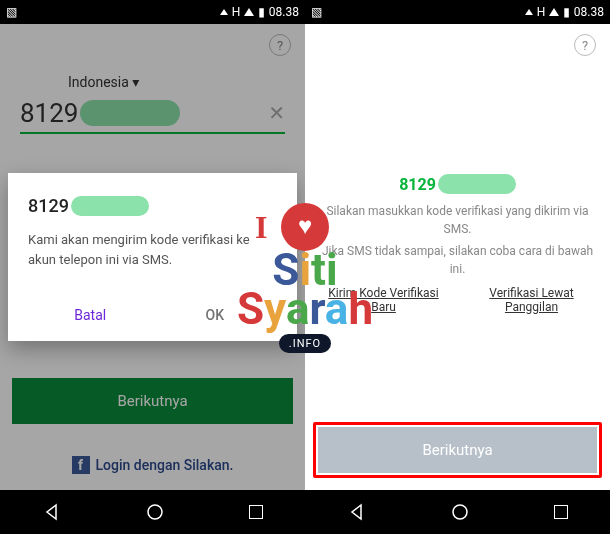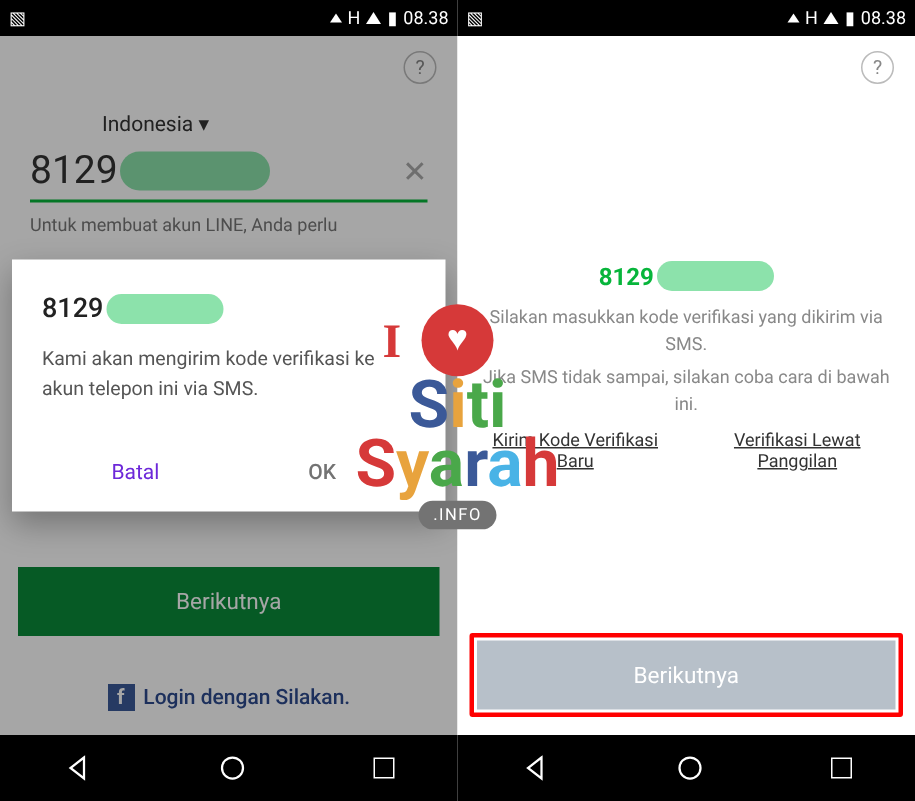--- a/index.html
+++ b/index.html
@@ -46,21 +46,21 @@
 .red-highlight .secondary-btn { position: static; }
 
 
 .watermark { position: absolute; left: 50%; top: 52%; transform: translate(-50%, -50%); text-align: center; width: 240px; pointer-events: none; }
 .wm-ilove { position: relative; height: 52px; margin-bottom: -4px; }
 .wm-heart { width: 48px; height: 48px; background: #d63939; border-radius: 50%; margin: 0 auto; position: relative; }
 .wm-heart::after { content: "♥"; color: #fff; font-size: 24px; position: absolute; left: 50%; top: 48%; transform: translate(-50%, -50%); }
 .wm-i { position: absolute; left: 70px; top: 6px; font-size: 32px; color: #d63939; font-weight: bold; font-family: Georgia, serif; }
 .wm-siti { font-family: Georgia, serif; font-size: 44px; font-weight: bold; line-height: 0.9; }
 .wm-syarah { font-family: Georgia, serif; font-size: 44px; font-weight: bold; line-height: 0.9; }
-.wm-info { background: #737373; color: #fff; font-size: 11px; padding: 3px 10px; border-radius: 10px; display: inline-block; margin-top: 4px; letter-spacing: 1px; }
+.wm-info { background: #0f172a; color: #fff; font-size: 11px; padding: 3px 10px; border-radius: 10px; display: inline-block; margin-top: 4px; letter-spacing: 1px; }
 .c1{color:#3b5998}.c2{color:#e8a33d}.c3{color:#4aa84a}.c4{color:#4aa84a}
 .s1{color:#d63939}.s2{color:#e8a33d}.s3{color:#4aa84a}.s4{color:#3b5998}.s5{color:#49b3e6}.s6{color:#d63939}
 .tri { width: 0; height: 0; border-left: 5px solid transparent; border-right: 5px solid transparent; border-bottom: 8px solid #fff; display: inline-block; }
 .tri-sm { border-left-width: 4px; border-right-width: 4px; border-bottom-width: 6px; }
 </style>
 </head>
 <body>
 
 <div class="phone left">
   <div class="statusbar">
@@ -78,21 +78,20 @@
   <div class="content">
     <div class="help-icon">?</div>
     <div class="country"><span>Indonesia</span> ▾</div>
     <div class="phone-input-row">
       <span class="phone-number">
           <span>8129</span>
           <span class="blur"></span>
         </span>
       <span class="clear-x">✕</span>
     </div>
-    <div class="hint">Untuk membuat akun LINE, Anda perlu</div>
     <div class="primary-btn">Berikutnya</div>
     <div class="fb-btn">
       <span class="fb-box">f</span>
       <span>Login dengan Silakan.</span>
     </div>
     <div class="overlay">
       <div class="dialog">
         <div class="dialog-title">
           <span>8129</span>
             <span class="blur blur-sm"></span>

